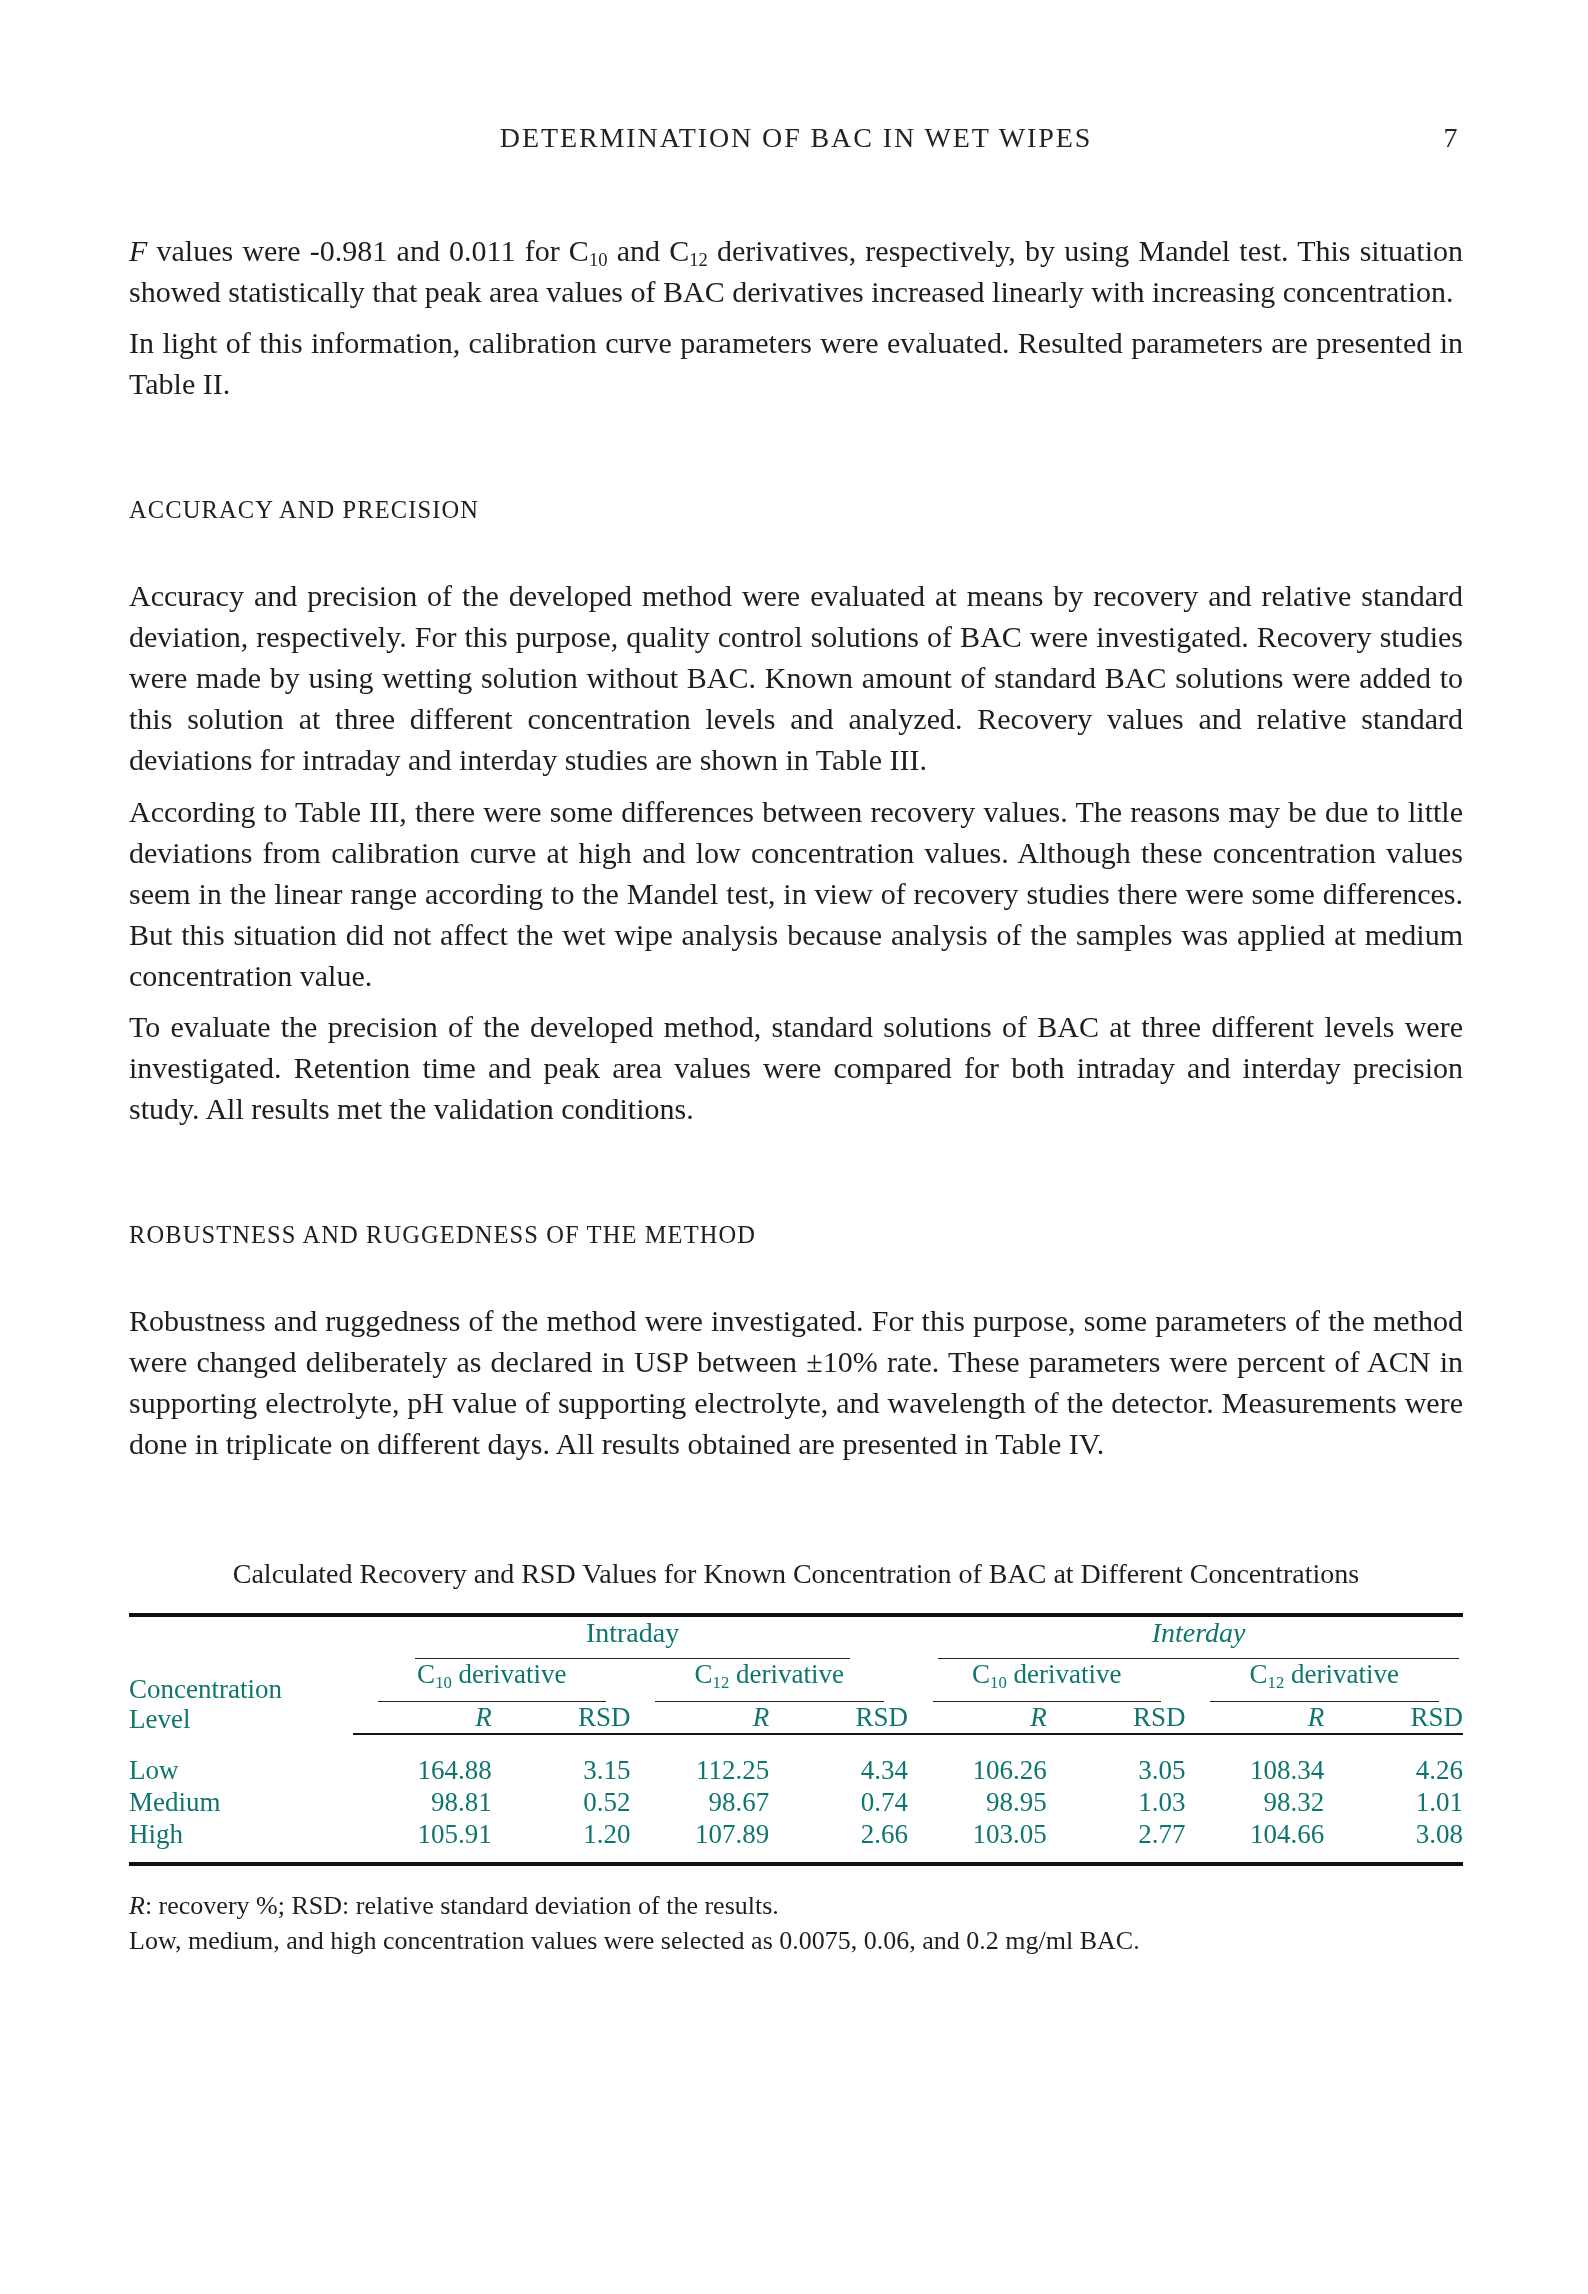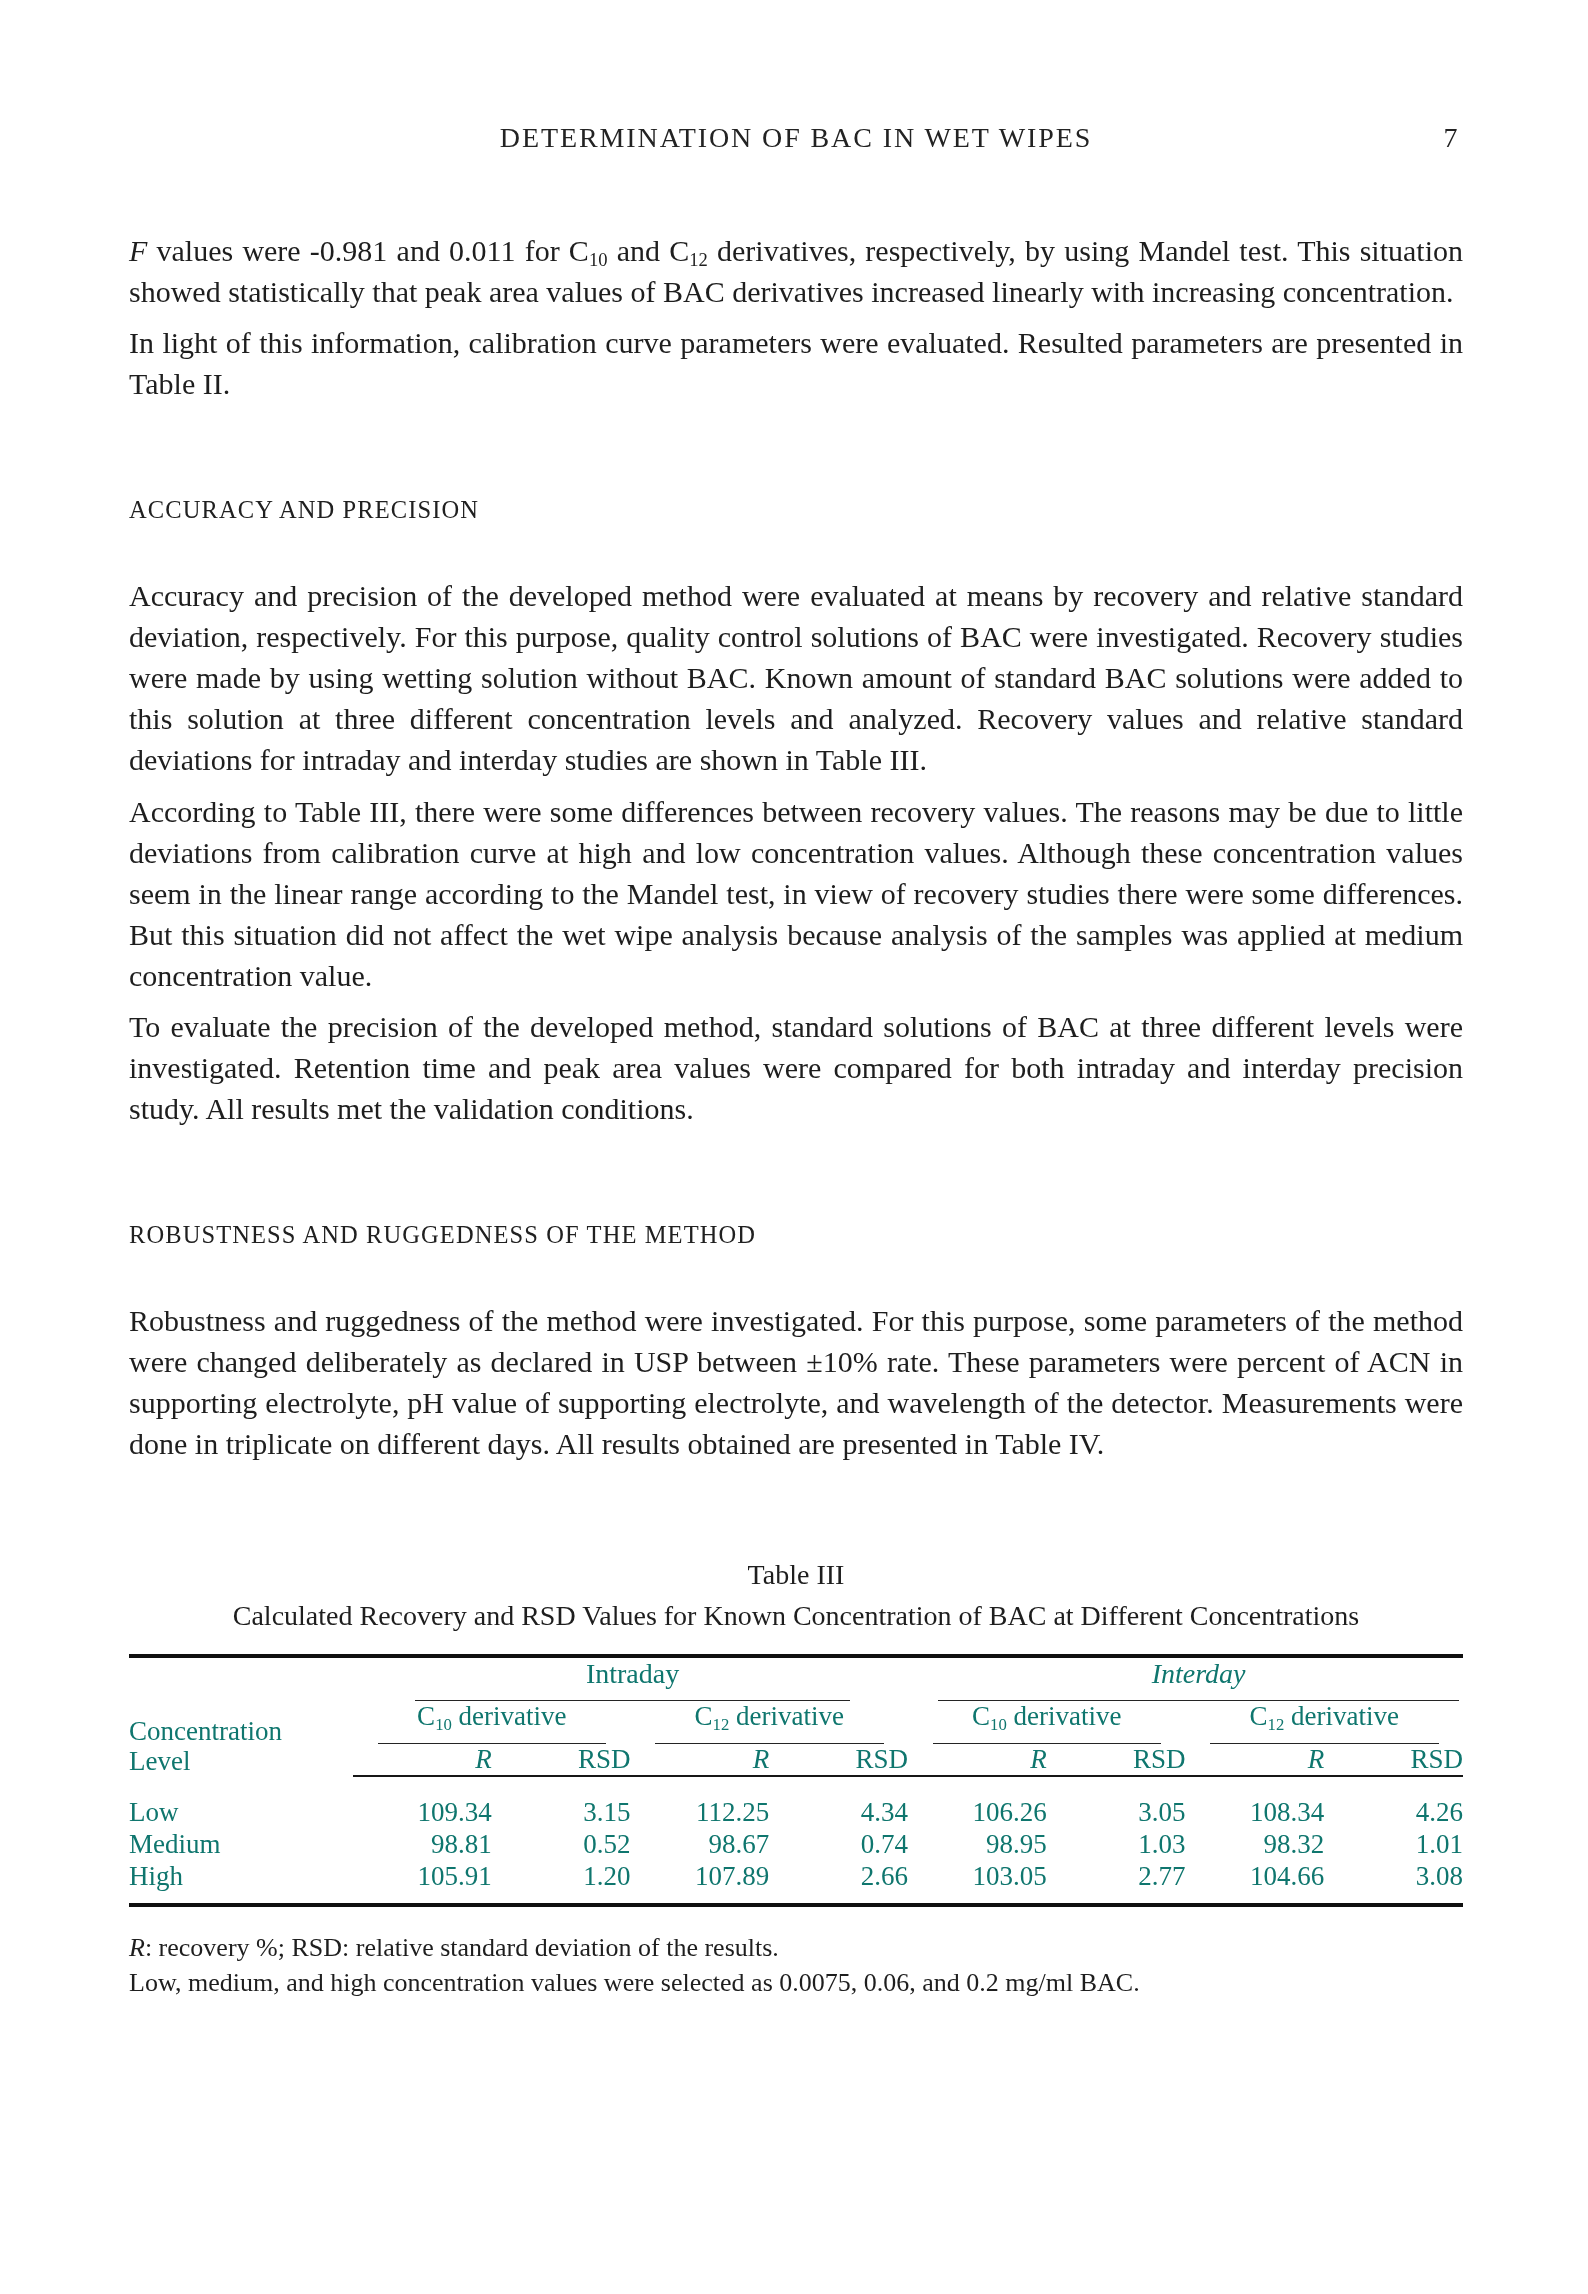--- a/index.html
+++ b/index.html
@@ -165,21 +165,20 @@
 
     <p class="para">According to Table III, there were some differences between recovery values. The reasons may be due to little deviations from calibration curve at high and low concentration values. Although these concentration values seem in the linear range according to the Mandel test, in view of recovery studies there were some differences. But this situation did not affect the wet wipe analysis because analysis of the samples was applied at medium concentration value.</p>
 
     <p class="para">To evaluate the precision of the developed method, standard solutions of BAC at three different levels were investigated. Retention time and peak area values were compared for both intraday and interday precision study. All results met the validation conditions.</p>
 
     <h2 class="section-heading">ROBUSTNESS AND RUGGEDNESS OF THE METHOD</h2>
 
     <p class="para">Robustness and ruggedness of the method were investigated. For this purpose, some parameters of the method were changed deliberately as declared in USP between ±10% rate. These parameters were percent of ACN in supporting electrolyte, pH value of supporting electrolyte, and wavelength of the detector. Measurements were done in triplicate on different days. All results obtained are presented in Table IV.</p>
 
     <div class="table-block">
-      <div class="tbl-title">Table III</div>
       <div class="tbl-subtitle">Calculated Recovery and RSD Values for Known Concentration of BAC at Different Concentrations</div>
 
       <table class="data-table">
         <colgroup>
           <col style="width:16.8%">
           <col style="width:10.4%">
             <col style="width:10.4%">
           <col style="width:10.4%">
             <col style="width:10.4%">
           <col style="width:10.4%">
@@ -220,21 +219,21 @@
             <td class="colhead-cell">RSD</td>
             <td class="colhead-cell colhead-r"><em class="fn-italic">R</em></td>
             <td class="colhead-cell">RSD</td>
             <td class="colhead-cell colhead-r"><em class="fn-italic">R</em></td>
             <td class="colhead-cell">RSD</td>
             <td class="colhead-cell colhead-r"><em class="fn-italic">R</em></td>
             <td class="colhead-cell">RSD</td>
           </tr>
           <tr class="first-data-row">
             <td class="level-cell">Low</td>
-            <td class="value-cell">109.34</td>
+            <td class="value-cell">164.88</td>
             <td class="value-cell">3.15</td>
             <td class="value-cell">112.25</td>
             <td class="value-cell">4.34</td>
             <td class="value-cell">106.26</td>
             <td class="value-cell">3.05</td>
             <td class="value-cell">108.34</td>
             <td class="value-cell value-last">4.26</td>
           </tr>
           <tr>
             <td class="level-cell">Medium</td>

